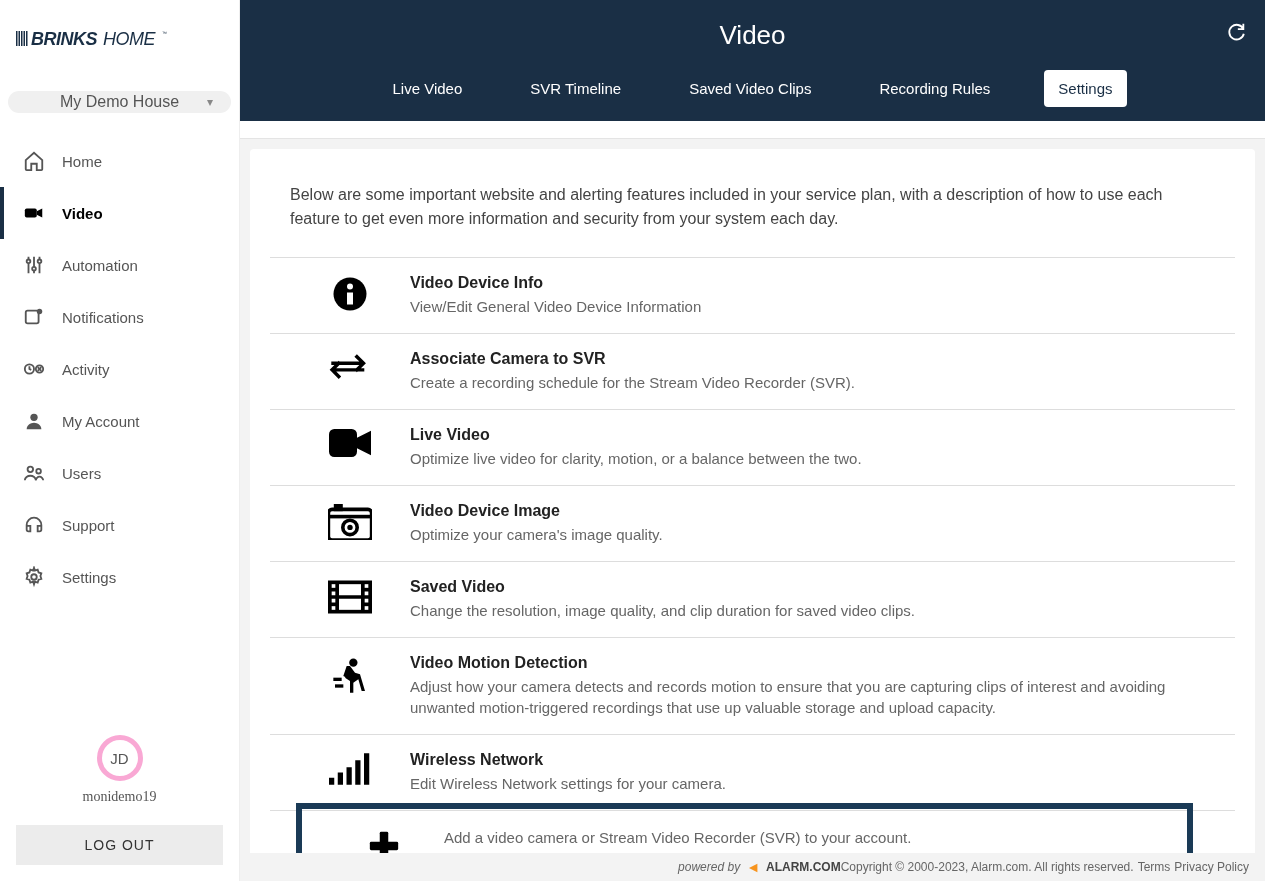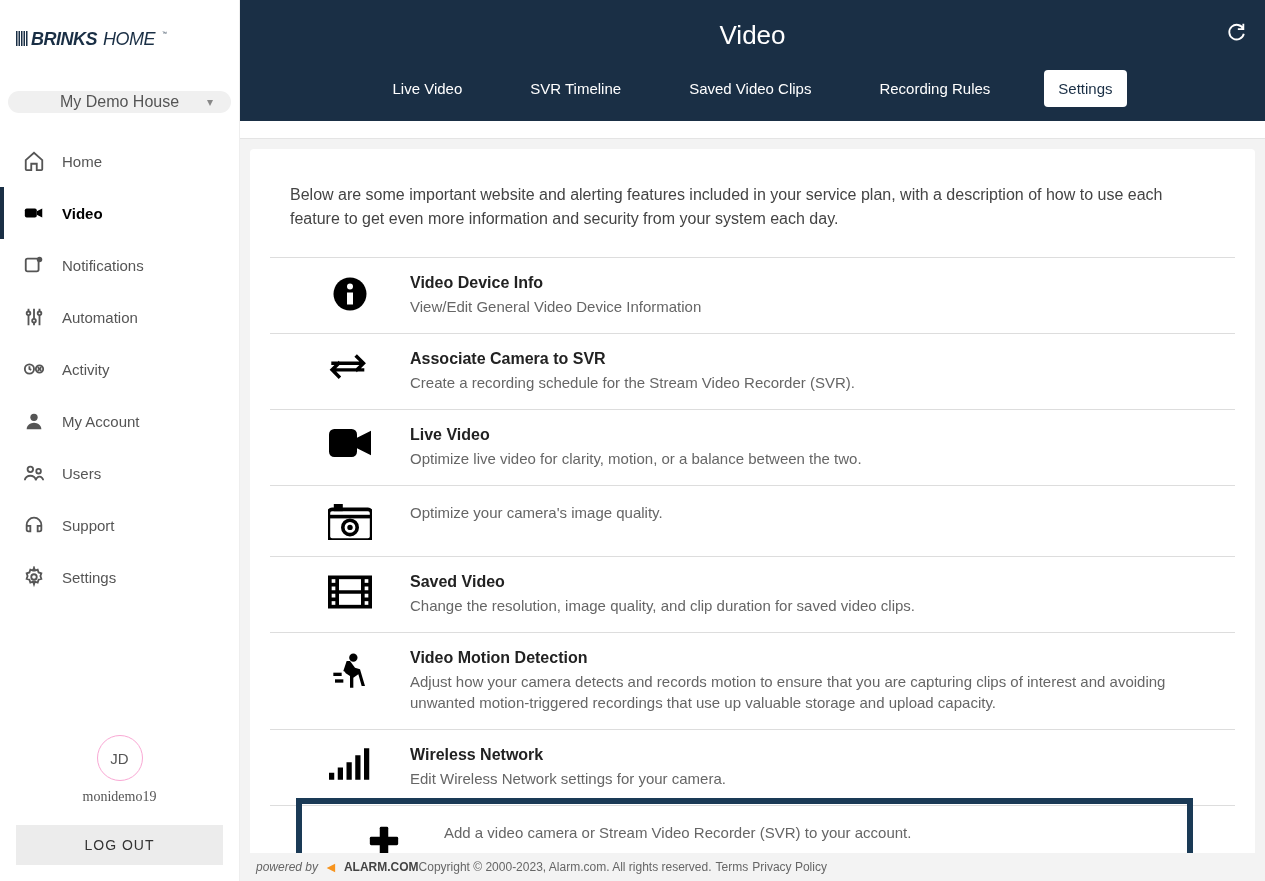--- a/index.html
+++ b/index.html
@@ -15,21 +15,21 @@
     .house-selector { margin: 18px 8px 10px; padding: 2px 16px; background: #f0f0f0; border-radius: 20px; display: flex; align-items: center; justify-content: center; cursor: pointer; position: relative; }
     .house-selector span { color: #555; font-size: 16px; }
     .house-selector .chevron { position: absolute; right: 18px; color: #888; font-size: 12px; }
     
     .nav { flex: 1; padding-top: 12px; }
     .nav-item { display: flex; align-items: center; padding: 14px 22px; cursor: pointer; color: #555; font-size: 15px; }
     .nav-item.active { font-weight: bold; color: #000; border-left: 4px solid #1a2f45; padding-left: 18px; }
     .nav-item .icon { width: 24px; height: 24px; margin-right: 16px; display: flex; align-items: center; justify-content: center; }
     
     .sidebar-bottom { padding: 10px 16px 16px; text-align: center; }
-    .avatar { width: 46px; height: 46px; border: 1px solid #f9a8d4; border-radius: 50%; display: flex; align-items: center; justify-content: center; margin: 0 auto 8px; font-size: 15px; color: #555; }
+    .avatar { width: 46px; height: 46px; border: 5px solid #f9a8d4; border-radius: 50%; display: flex; align-items: center; justify-content: center; margin: 0 auto 8px; font-size: 15px; color: #555; }
     .username { font-size: 14px; color: #555; margin-bottom: 20px; font-family: Liberation Serif, serif; }
     .logout { width: 100%; padding: 12px; background: #ececec; border: none; font-size: 14px; color: #333; letter-spacing: 1px; cursor: pointer; }
     
     
     .main { flex: 1; display: flex; flex-direction: column; background: #f3f3f3; }
     
     .header { background: #1a2f45; color: #fff; padding: 0; position: relative; }
     .header-top { display: flex; align-items: center; justify-content: center; position: relative; height: 70px; }
     .page-title { font-size: 26px; font-weight: 300; }
     .refresh { position: absolute; right: 18px; top: 20px; cursor: pointer; }
@@ -46,21 +46,21 @@
     
     .settings-list { border-top: 1px solid #ddd; }
     .setting-row { display: flex; align-items: flex-start; padding: 16px 20px; border-bottom: 1px solid #ddd; cursor: pointer; }
     .setting-row .row-icon { width: 120px; display: flex; justify-content: center; align-items: center; padding-top: 2px; }
     .setting-row .row-text { flex: 1; }
     .setting-row .row-title { font-weight: bold; font-size: 16px; margin-bottom: 4px; color: #222; }
     .setting-row .row-desc { font-size: 15px; color: #666; line-height: 1.4; }
     
     .highlighted { outline: 6px solid #1a3a56; outline-offset: 2px; margin: 0 50px 0 34px; }
     
-    .footer { display: flex; justify-content: flex-start; align-items: center; padding: 6px 16px; font-size: 12px; color: #666; }
+    .footer { display: flex; justify-content: flex-end; align-items: center; padding: 6px 16px; font-size: 12px; color: #666; }
     .footer-left { display: flex; align-items: center; gap: 6px; font-style: italic;}
     .footer-right { display: flex; gap: 4px; }
     .footer a { color: #666; text-decoration: none; }
     .alarm-logo { font-weight: bold; color: #444; font-style: normal;}
     .alarm-chevron { color: #f7941e; font-weight: bold; font-size: 14px;}
   </style>
 </head>
 <body>
 
 <div class="app">
@@ -97,45 +97,45 @@
           <svg width="22" height="22" viewBox="0 0 24 24" fill="#000">
               <rect x="2" y="7" width="13" height="10" rx="2"></rect>
               <path d="M15 10l6-3v10l-6-3z"></path>
             </svg>
         </span>
         <span>Video</span>
       </div>
       <div class="nav-item">
         <span class="icon">
           <svg width="22" height="22" viewBox="0 0 24 24" fill="none" stroke="#555" stroke-width="2">
-              <rect x="3" y="5" width="14" height="14" rx="2"></rect>
-              <circle cx="18" cy="6" r="3" fill="#555" stroke="none"></circle>
-            </svg>
-        </span>
-        <span>Notifications</span>
-      </div>
-      <div class="nav-item">
-        <span class="icon">
-          <svg width="22" height="22" viewBox="0 0 24 24" fill="none" stroke="#555" stroke-width="2">
               <circle cx="6" cy="8" r="2"></circle>
               <line x1="6" y1="3" x2="6" y2="6"></line>
               <line x1="6" y1="10" x2="6" y2="21"></line>
               <circle cx="12" cy="16" r="2"></circle>
               <line x1="12" y1="3" x2="12" y2="14"></line>
               <line x1="12" y1="18" x2="12" y2="21"></line>
               <circle cx="18" cy="8" r="2"></circle>
               <line x1="18" y1="3" x2="18" y2="6"></line>
               <line x1="18" y1="10" x2="18" y2="21"></line>
             </svg>
         </span>
         <span>Automation</span>
       </div>
       <div class="nav-item">
         <span class="icon">
           <svg width="22" height="22" viewBox="0 0 24 24" fill="none" stroke="#555" stroke-width="2">
+              <rect x="3" y="5" width="14" height="14" rx="2"></rect>
+              <circle cx="18" cy="6" r="3" fill="#555" stroke="none"></circle>
+            </svg>
+        </span>
+        <span>Notifications</span>
+      </div>
+      <div class="nav-item">
+        <span class="icon">
+          <svg width="22" height="22" viewBox="0 0 24 24" fill="none" stroke="#555" stroke-width="2">
               <circle cx="7" cy="12" r="5"></circle>
               <path d="M7 9v3l2 1"></path>
               <circle cx="18" cy="12" r="4"></circle>
               <path d="M16 10l4 4M20 10l-4 4"></path>
             </svg>
         </span>
         <span>Activity</span>
       </div>
       <div class="nav-item">
         <span class="icon">
@@ -250,20 +250,21 @@
             <div class="row-icon">
               <svg width="44" height="36" viewBox="0 0 24 20" fill="#000">
                   <rect x="0" y="3" width="24" height="17" rx="2" fill="none" stroke="#000" stroke-width="2"></rect>
                   <rect x="0" y="6" width="24" height="2"></rect>
                   <rect x="3" y="0" width="5" height="4"></rect>
                   <circle cx="12" cy="13" r="4" fill="none" stroke="#000" stroke-width="2"></circle>
                   <circle cx="12" cy="13" r="1.5"></circle>
                 </svg>
             </div>
             <div class="row-text">
+              <div class="row-title">Video Device Image</div>
               <div class="row-desc">Optimize your camera's image quality.</div>
             </div>
           </div>
 
           <div class="setting-row">
             <div class="row-icon">
               <svg width="44" height="34" viewBox="0 0 24 18" fill="none" stroke="#000" stroke-width="2">
                   <rect x="1" y="1" width="22" height="16"></rect>
                   <line x1="5" y1="1" x2="5" y2="17"></line>
                   <line x1="19" y1="1" x2="19" y2="17"></line>

